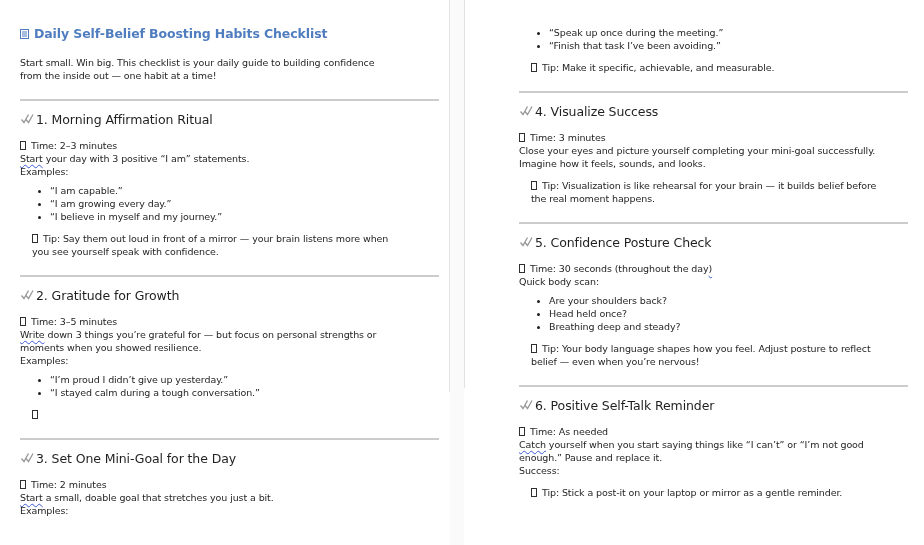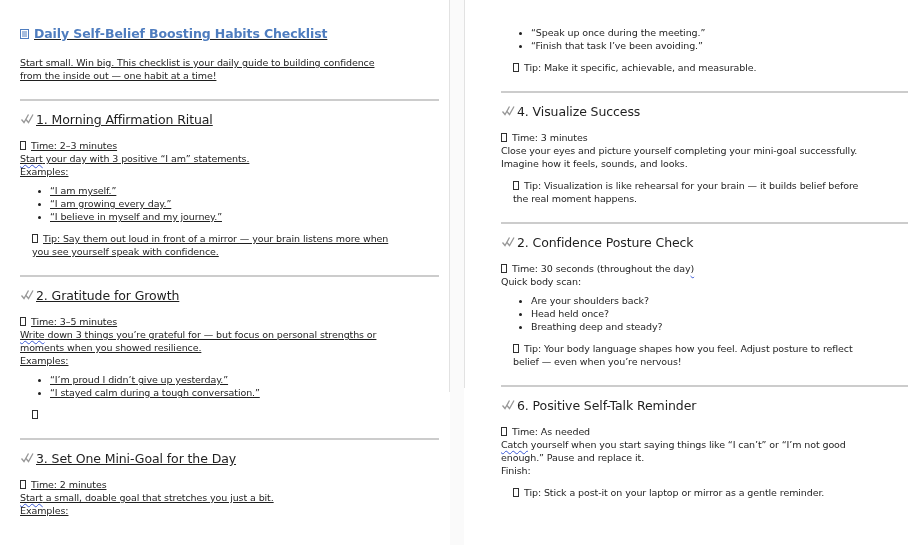--- a/index.html
+++ b/index.html
@@ -4,23 +4,23 @@
 <style>
   html,body { margin:0; padding:0; }
   body {
     width:924px; height:545px; overflow:hidden; background:#ffffff;
     font-family:"DejaVu Sans","Liberation Sans",sans-serif;
     font-size:9.5px; line-height:13px; letter-spacing:-0.1px; color:#1f1f1f;
     position:relative;
   }
   * { box-sizing:border-box; }
   .page { position:absolute; top:0; background:#fff; }
-  #page1 { left:0; width:450px; height:392px; padding:26px 10px 0 20px; border-right:1px solid #e2e2e2;text-decoration:underline; }
+  #page1 { left:0; width:450px; height:392px; padding:26px 10px 0 20px; border-right:1px solid #e2e2e2; }
   #gutter { position:absolute; left:450px; top:0; width:14px; height:545px; background:#fafafa; }
-  #page2 { left:464px; width:460px; height:388px; padding:20px 16px 0 36px; border-left:1px solid #e2e2e2; }
+  #page2 { left:464px; width:460px; height:388px; padding:20px 16px 0 54px; border-left:1px solid #e2e2e2; }
 
   .title { color:#4f7dbf; font-weight:700; font-size:12.5px; line-height:16px; margin:0 0 14px 0; white-space:nowrap; }
   .doc-icon { display:inline-block; vertical-align:-1px; margin-right:5px; }
 
   .pre { white-space:pre-line; }
   .line { white-space:nowrap; }
 
   hr.rule { border:0; border-top:2px solid #cccccc; margin:17px 0 10px 0; }
 
   h2.sec { font-size:12.5px; line-height:15px; font-weight:400; color:#1f1f1f; margin:11px 0 12px 0; white-space:nowrap; letter-spacing:-0.1px; }
@@ -65,21 +65,21 @@
       <path d="M1.5 6.5 L4 9.5 L8.5 1.5" fill="none" stroke="#989898" stroke-width="1.3"></path>
       <path d="M6 6.5 L8.5 9.5 L13 1.5" fill="none" stroke="#989898" stroke-width="1.3"></path>
     </svg><span>1. Morning Affirmation Ritual</span>
   </h2>
   <div class="tblock">
     <div class="line"><span class="tofu"></span><span>Time: 2–3 minutes</span></div>
     <div class="line"><span class="squiggle">Start</span><span> your day with 3 positive “I am” statements.</span></div>
     <div class="line">Examples:</div>
   </div>
   <ul class="blist">
-    <li>“I am myself.”</li>
+    <li>“I am capable.”</li>
     <li>“I am growing every day.”</li>
     <li>“I believe in myself and my journey.”</li>
   </ul>
   <div class="tip"><span class="tofu"></span><span class="pre">Tip: Say them out loud in front of a mirror — your brain listens more when
 you see yourself speak with confidence.</span></div>
 
   <hr class="rule">
 
   <h2 class="sec">
     <svg class="check-icon" width="15" height="12" viewBox="0 0 15 12">
@@ -139,21 +139,21 @@
   </div>
   <div class="tip"><span class="tofu"></span><span class="pre">Tip: Visualization is like rehearsal for your brain — it builds belief before
 the real moment happens.</span></div>
 
   <hr class="rule">
 
   <h2 class="sec">
     <svg class="check-icon" width="15" height="12" viewBox="0 0 15 12">
       <path d="M1.5 6.5 L4 9.5 L8.5 1.5" fill="none" stroke="#989898" stroke-width="1.3"></path>
       <path d="M6 6.5 L8.5 9.5 L13 1.5" fill="none" stroke="#989898" stroke-width="1.3"></path>
-    </svg><span>2. Confidence Posture Check</span>
+    </svg><span>5. Confidence Posture Check</span>
   </h2>
   <div class="tblock">
     <div class="line"><span class="tofu"></span><span>Time: 30 seconds (throughout the day</span><span class="squiggle">)</span></div>
     <div class="line">Quick body scan:</div>
   </div>
   <ul class="blist">
     <li>Are your shoulders back?</li>
     <li>Head held once?</li>
     <li>Breathing deep and steady?</li>
   </ul>
@@ -165,17 +165,17 @@
   <h2 class="sec">
     <svg class="check-icon" width="15" height="12" viewBox="0 0 15 12">
       <path d="M1.5 6.5 L4 9.5 L8.5 1.5" fill="none" stroke="#989898" stroke-width="1.3"></path>
       <path d="M6 6.5 L8.5 9.5 L13 1.5" fill="none" stroke="#989898" stroke-width="1.3"></path>
     </svg><span>6. Positive Self-Talk Reminder</span>
   </h2>
   <div class="tblock">
     <div class="line"><span class="tofu"></span><span>Time: As needed</span></div>
     <div class="line"><span class="squiggle">Catch</span><span> yourself when you start saying things like “I can’t” or “I’m not good</span></div>
     <div class="line">enough.” Pause and replace it.</div>
-    <div class="line">Finish:</div>
+    <div class="line">Success:</div>
   </div>
   <div class="tip"><span class="tofu"></span><span>Tip: Stick a post-it on your laptop or mirror as a gentle reminder.</span></div>
 
 </div>
 
 </body></html>

